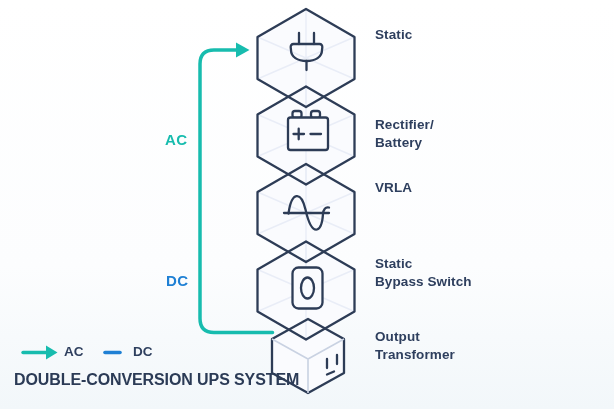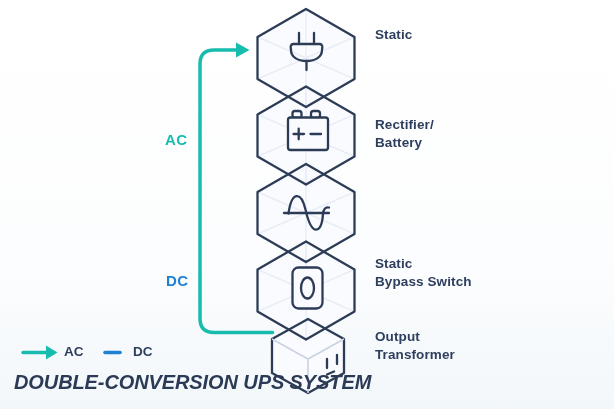--- a/index.html
+++ b/index.html
@@ -19,21 +19,21 @@
   }
   .flow-label.ac{left:165px;top:131px;color:#17bcae;}
   .flow-label.dc{left:166px;top:272px;color:#1f80d4;}
   .legend-text{
     position:absolute;top:344px;font-size:13.5px;font-weight:600;color:#2e3f5e;
   }
   .legend-text.ac{left:64px;}
   .legend-text.dc{left:133px;}
   .title{
     position:absolute;left:14px;top:371px;
-    font-size:20px;font-weight:bold;color:#2b3b56;letter-spacing:-0.1px;font-style:italic;
+    font-size:16px;font-weight:bold;color:#2b3b56;letter-spacing:-0.1px;
   }
 </style>
 </head>
 <body>
 
 <div class="stage">
 
   <svg class="diagram-svg" width="614" height="409" viewBox="0 0 614 409">
 
     <g fill="none" stroke="#17bcae" stroke-width="3.5" stroke-linecap="round">
@@ -105,20 +105,21 @@
   </svg>
 
   <div class="node-label" style="top:26px">
     <div>Static</div>
   </div>
   <div class="node-label" style="top:116px">
     <div>Rectifier/</div>
     <div>Battery</div>
   </div>
   <div class="node-label" style="top:179px">
+    <div>VRLA</div>
   </div>
   <div class="node-label" style="top:255px">
     <div>Static</div>
     <div>Bypass Switch</div>
   </div>
   <div class="node-label" style="top:328px">
     <div>Output</div>
     <div>Transformer</div>
   </div>
 

